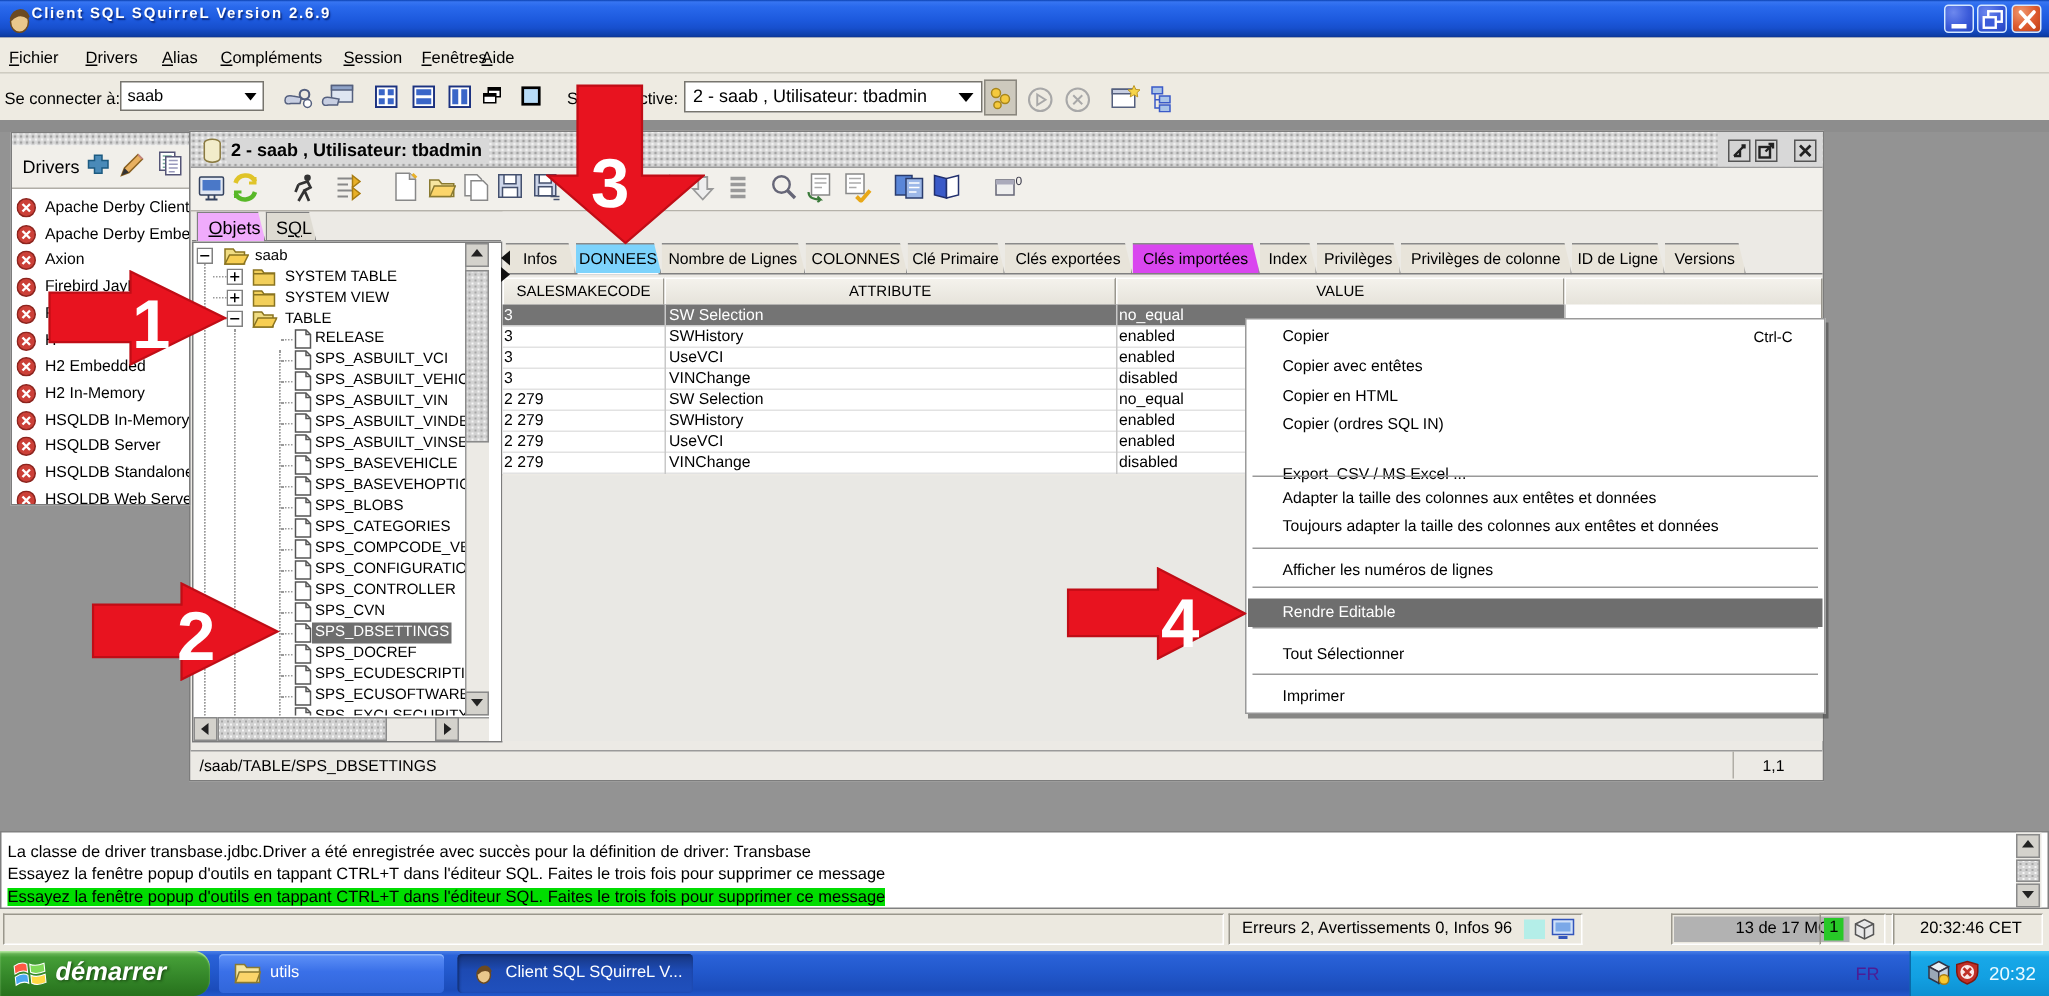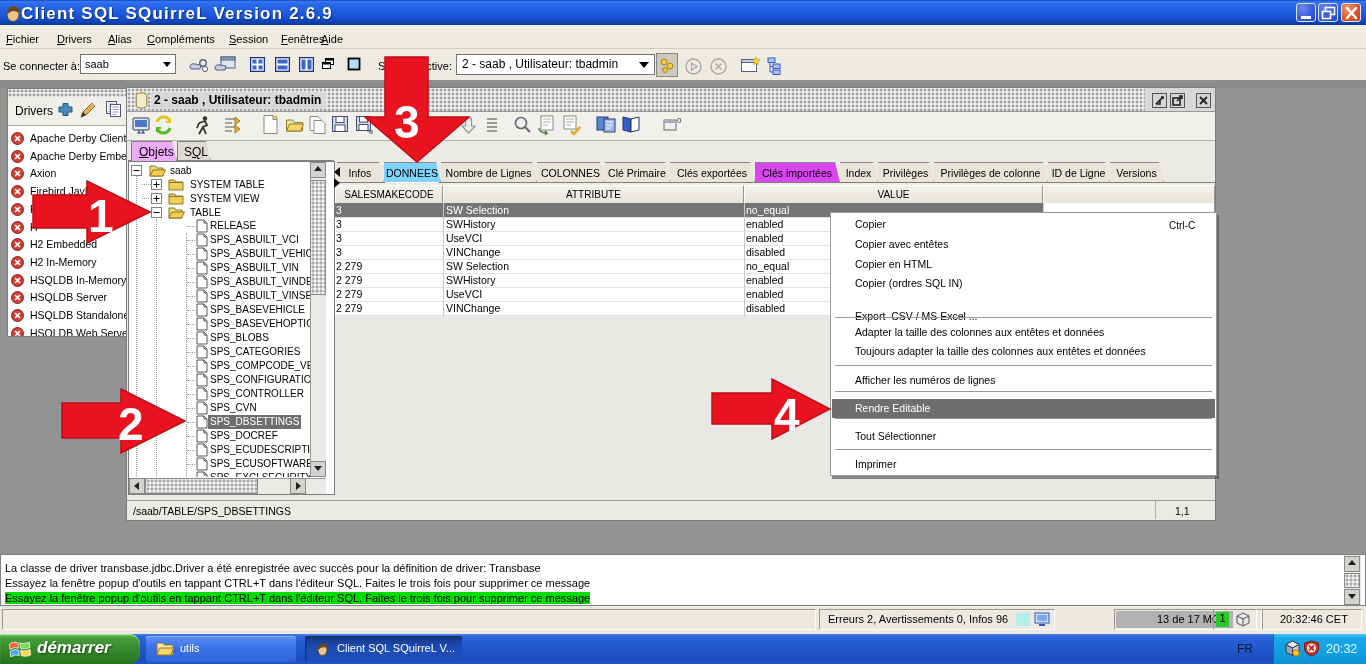--- a/index.html
+++ b/index.html
@@ -17,21 +17,21 @@
 .csep{position:absolute;left:835px;width:377px;border-top:1px solid #999}
 .logline{position:absolute;left:5px;white-space:nowrap;font-size:11px}
 .scell{position:absolute;border:1px solid;border-color:#9a978c #fff #fff #9a978c;font-size:11px}
 .num{position:absolute;color:#fff;font-weight:bold;font-size:46px;z-index:60}
 </style></head><body>
 <div class="a" style="left:0;top:0;width:1366px;height:25px;background:linear-gradient(180deg,#0b41b0 0%,#3775f2 5%,#2969ec 18%,#1d5ade 52%,#174fcd 75%,#0e3fa9 94%,#0a3290 100%)"></div>
 <svg class="a" style="left:4px;top:3px" width="18" height="19" viewBox="0 0 18 19">
     <ellipse cx="9" cy="11.5" rx="6" ry="7" fill="#e9c78c" stroke="#6b4a22" stroke-width="1"></ellipse>
     <path d="M2.5 9.5 Q4 3.5 9.5 3 Q14 3 15.8 8 L14.5 9.8 Q9 5.5 3.8 11 Z" fill="#6b4a22"></path>
   </svg>
-<div class="a" style="left:21px;top:4px;color:#fff;font-size:17px;font-weight:bold;text-shadow:1px 1px 1px #0a2a80;letter-spacing:1.2px">Client SQL SQuirreL Version 2.6.9</div>
+<div class="a" style="left:21px;top:4px;color:#fff;font-size:10px;font-weight:bold;text-shadow:1px 1px 1px #0a2a80;letter-spacing:1.2px">Client SQL SQuirreL Version 2.6.9</div>
 <div class="a" style="left:1296px;top:3px;width:20px;height:19px;border-radius:3px;border:1px solid #d6e8ff;background:radial-gradient(circle at 30% 25%,#6d88ee 0%,#3c5cda 55%,#2444c2 100%)">
     <div class="a" style="left:4px;top:12px;width:10px;height:3px;background:#fff"></div>
   </div>
 <div class="a" style="left:1318px;top:3px;width:20px;height:19px;border-radius:3px;border:1px solid #d6e8ff;background:radial-gradient(circle at 30% 25%,#6d88ee 0%,#3c5cda 55%,#2444c2 100%)">
     <svg class="a" style="left:2px;top:2px" width="15" height="14" viewBox="0 0 15 14">
       <rect x="4.5" y="1.5" width="9" height="7" fill="none" stroke="#fff" stroke-width="1.6"></rect>
       <rect x="1.5" y="5.5" width="8" height="7" fill="#3c5cda" stroke="#fff" stroke-width="1.6"></rect>
     </svg>
   </div>
 <div class="a" style="left:1341px;top:3px;width:20px;height:19px;border-radius:3px;border:1px solid #d6e8ff;background:radial-gradient(circle at 30% 25%,#f0986e 0%,#dd5a2e 55%,#c03f16 100%)">
@@ -634,21 +634,21 @@
     </svg>
     <span style="position:absolute;left:34px;top:6px;color:#fff;font-size:11px">utils</span>
   </div>
 <div class="a" style="left:305px;top:636px;width:157px;height:26px;border-radius:3px;background:linear-gradient(180deg,#16357e,#1d4ab2 40%,#2050bd);box-shadow:inset 1px 1px 2px #102a66">
     <svg style="position:absolute;left:11px;top:5px" width="13" height="15" viewBox="0 0 13 15">
       <ellipse cx="6.5" cy="9" rx="4.5" ry="5.5" fill="#e9c78c" stroke="#6b4a22"></ellipse>
       <path d="M1.8 7.5 Q3 3 7 2.6 Q10.5 2.6 11.8 6.4 L11 7.8 Q7 4.5 2.8 8.6z" fill="#6b4a22"></path>
     </svg>
     <span style="position:absolute;left:32px;top:6px;color:#fff;font-size:11px">Client SQL SQuirreL V...</span>
   </div>
-<div class="a" style="left:1237px;top:642px;color:#0f172a;font-size:12px">FR</div>
+<div class="a" style="left:1237px;top:642px;color:#4c1d95;font-size:12px">FR</div>
 <div class="a" style="left:1273px;top:634px;width:93px;height:30px;background:linear-gradient(180deg,#3fc8f8 0%,#18a8e8 14%,#12a0e2 58%,#0d90d2 100%);border-left:1px solid #0a6aa8">
     <span style="position:absolute;left:52px;top:8px;font-size:12.5px;color:#eafaff">20:32</span>
     <svg style="position:absolute;left:10px;top:6px" width="17" height="17" viewBox="0 0 17 17">
       <path d="M8.5 1 L15 4.5 L8.5 8 L2 4.5z" fill="#e8eef4" stroke="#334"></path>
       <path d="M2 4.5 V12 L8.5 15.5 V8z" fill="#9aa8b8" stroke="#334"></path>
       <path d="M15 4.5 V12 L8.5 15.5 V8z" fill="#c8d4e0" stroke="#334"></path>
       <circle cx="12" cy="13" r="3.2" fill="#f8c830" stroke="#a87c10"></circle>
     </svg>
     <svg style="position:absolute;left:29px;top:6px" width="17" height="17" viewBox="0 0 17 17">
       <path d="M8.5 1 L15.5 3 V8 Q15.5 13.5 8.5 16 Q1.5 13.5 1.5 8 V3z" fill="#c03028" stroke="#801810"></path>

